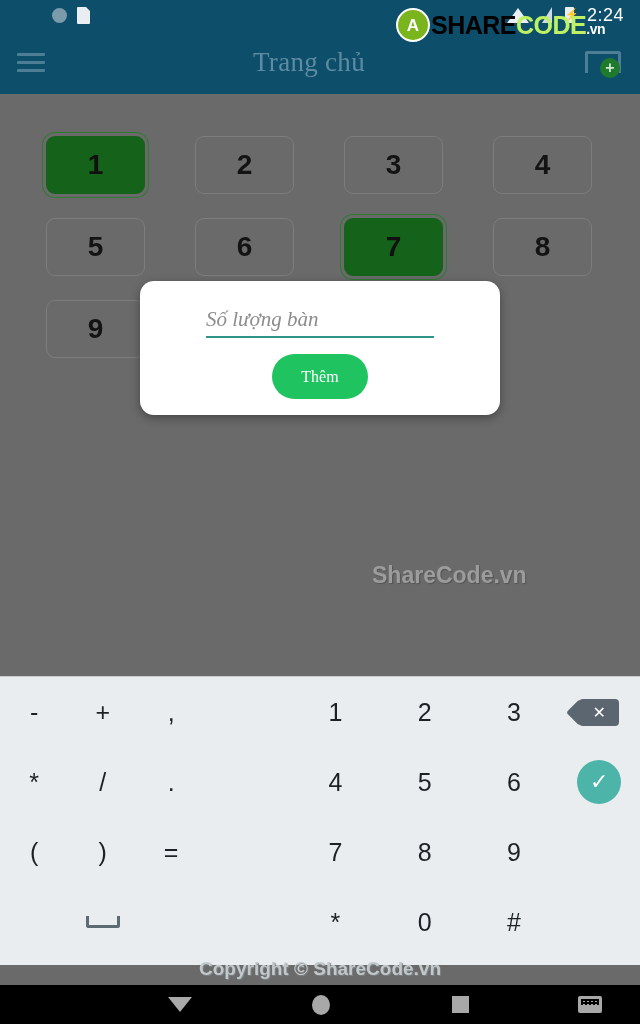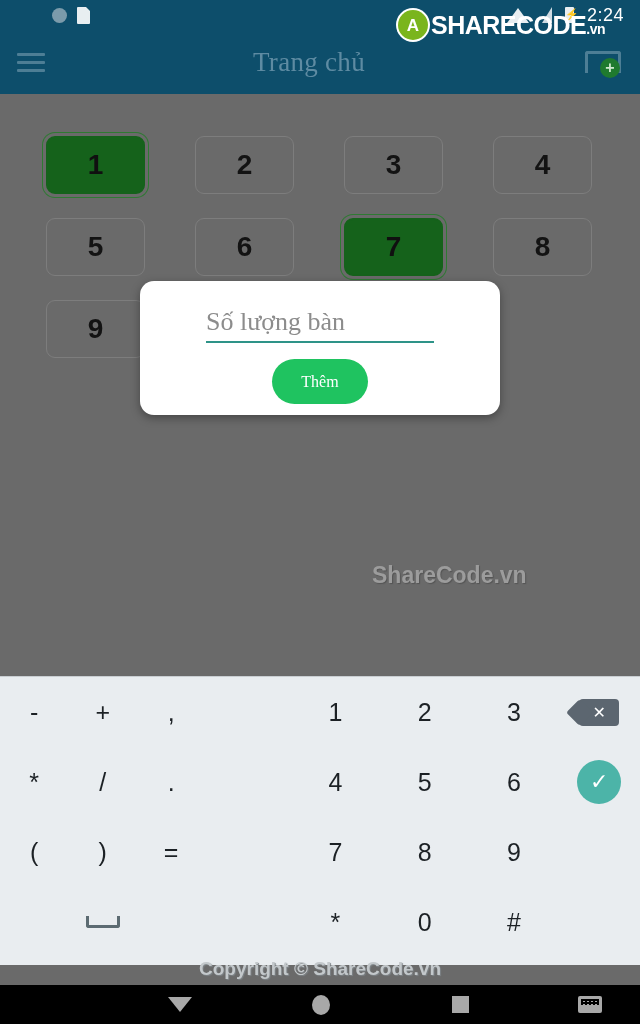--- a/index.html
+++ b/index.html
@@ -77,22 +77,22 @@
     display: flex; align-items: center; justify-content: center;
     box-shadow: 0 0 0 2px #ffffff;
   }
   #wm-logo .badge span {
     color: #fff; font-size: 17px; font-weight: bold; line-height: 1;
   }
   #wm-logo .wtxt {
     font-size: 25px; font-weight: bold; letter-spacing: -.5px;
     font-family: "Liberation Sans", sans-serif;
   }
-  .wm-share { color: #ffffff; }
-  .wm-code  { color: #ffffff; }
+  .wm-share { color: #000000; }
+  .wm-code  { color: #bef264; }
   .wm-vn    { color: #ffffff; font-size: 14px; }
 
   
   #app-bar {
     position: absolute; top: 30px; left: 0;
     width: 640px; height: 64px;
     background: #0d4e6b;
     display: flex; align-items: center;
     z-index: 20;
   }
@@ -186,22 +186,23 @@
     box-shadow: 0 3px 10px rgba(0,0,0,.35);
     display: flex; flex-direction: column; align-items: center;
   }
   #qty-field {
     width: 228px; margin-top: 26px;
     border-bottom: 2px solid #2e9388;
     padding-bottom: 4px;
   }
   #qty-input {
     width: 100%; border: none; outline: none; background: transparent;
-    font-size: 26px; color: #2b2b2b;
+    font-size: 21px; color: #2b2b2b;
     font-family: "Liberation Serif", serif;
+    font-style: italic;
   }
   #qty-input::placeholder { color: #8c8c8c; opacity: 1; }
   #add-btn {
     margin-top: 16px;
     background: #1fc360;
     color: #ffffff;
     border: none;
     border-radius: 24px;
     width: 96px; height: 45px;
     font-size: 16px;

